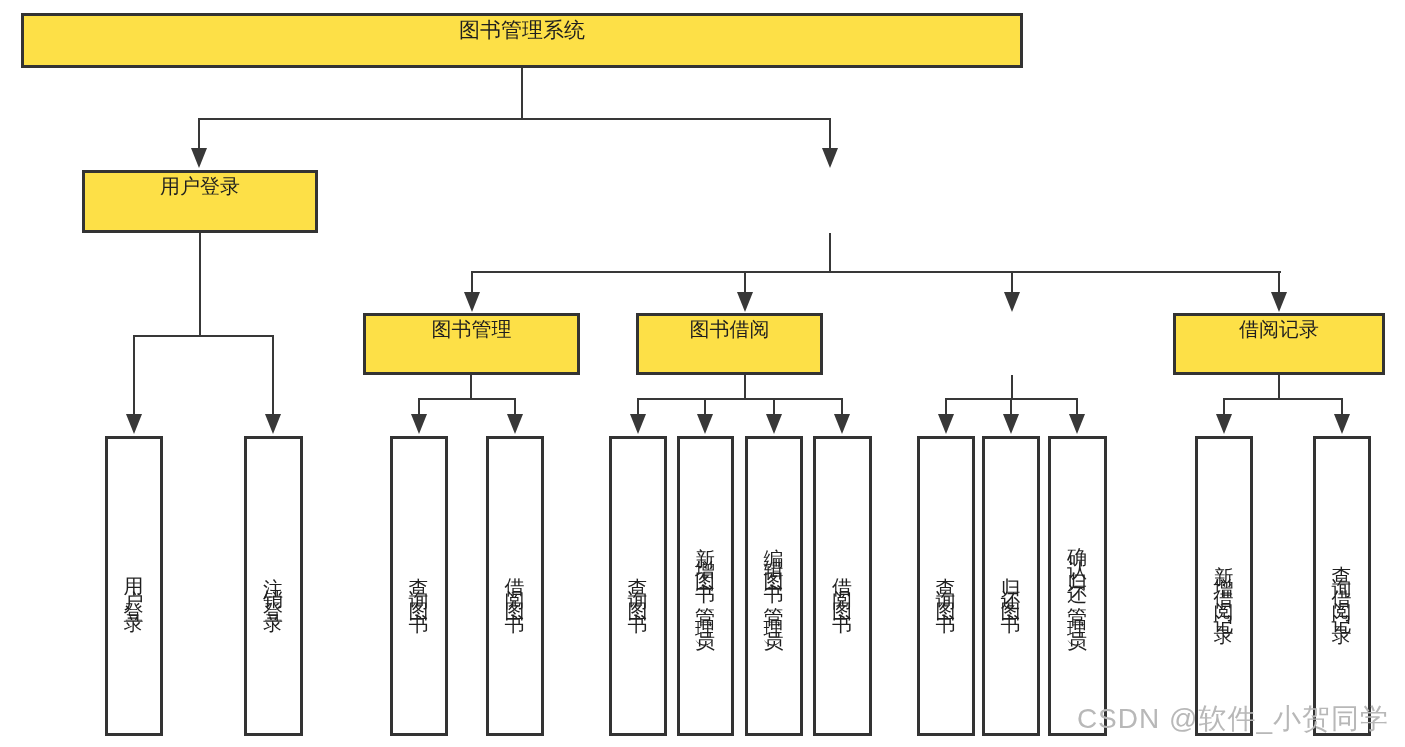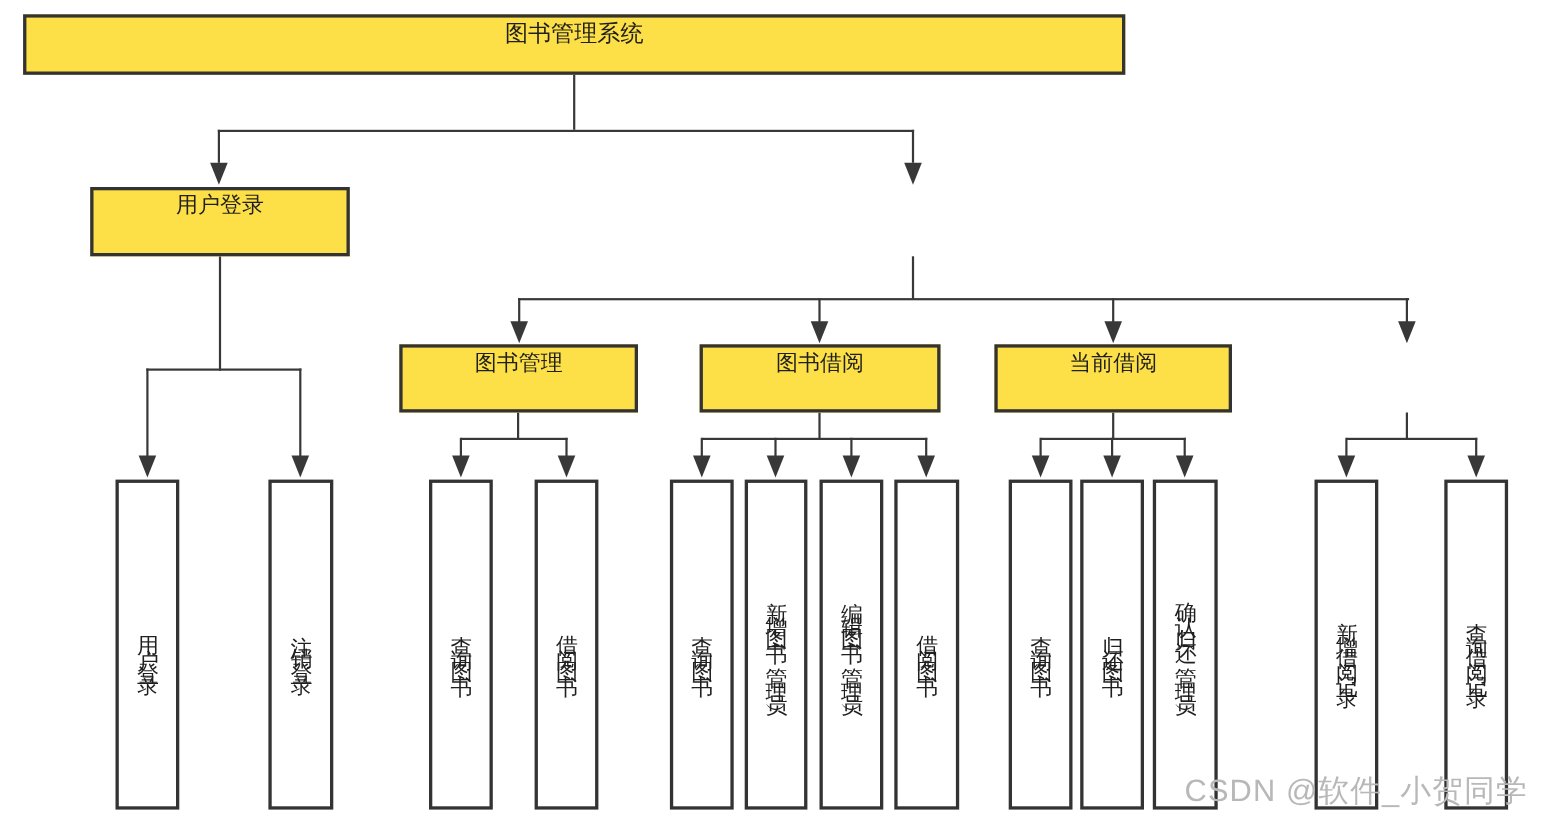--- a/index.html
+++ b/index.html
@@ -105,25 +105,25 @@
   <div class="vl" style="left:744px;top:271px;height:23px"></div>
   <div class="arr" style="left:737px;top:292px"></div>
   <div class="vl" style="left:1011px;top:271px;height:23px"></div>
   <div class="arr" style="left:1004px;top:292px"></div>
   <div class="vl" style="left:1278px;top:271px;height:23px"></div>
   <div class="arr" style="left:1271px;top:292px"></div>
 
   <div class="box" style="left:363px;top:313px;width:217px;height:62px">
     <span>图书管理</span>
   </div>
-  <div class="box" style="left:636px;top:313px;width:219px;height:62px">
+  <div class="box" style="left:636px;top:313px;width:187px;height:62px">
     <span>图书借阅</span>
   </div>
-  <div class="box" style="left:904px;top:313px;width:216px;height:62px">
-    <span>当前借阅</span>
+  <div class="box" style="left:1173px;top:313px;width:212px;height:62px">
+    <span>借阅记录</span>
   </div>
 
   <div class="vl" style="left:470px;top:375px;height:25px"></div>
   <div class="hl" style="left:419px;top:398px;width:97px"></div>
   <div class="vl" style="left:418px;top:398px;height:18px"></div>
   <div class="arr" style="left:411px;top:414px"></div>
   <div class="vl" style="left:514px;top:398px;height:18px"></div>
   <div class="arr" style="left:507px;top:414px"></div>
 
   <div class="vl" style="left:744px;top:375px;height:25px"></div>

